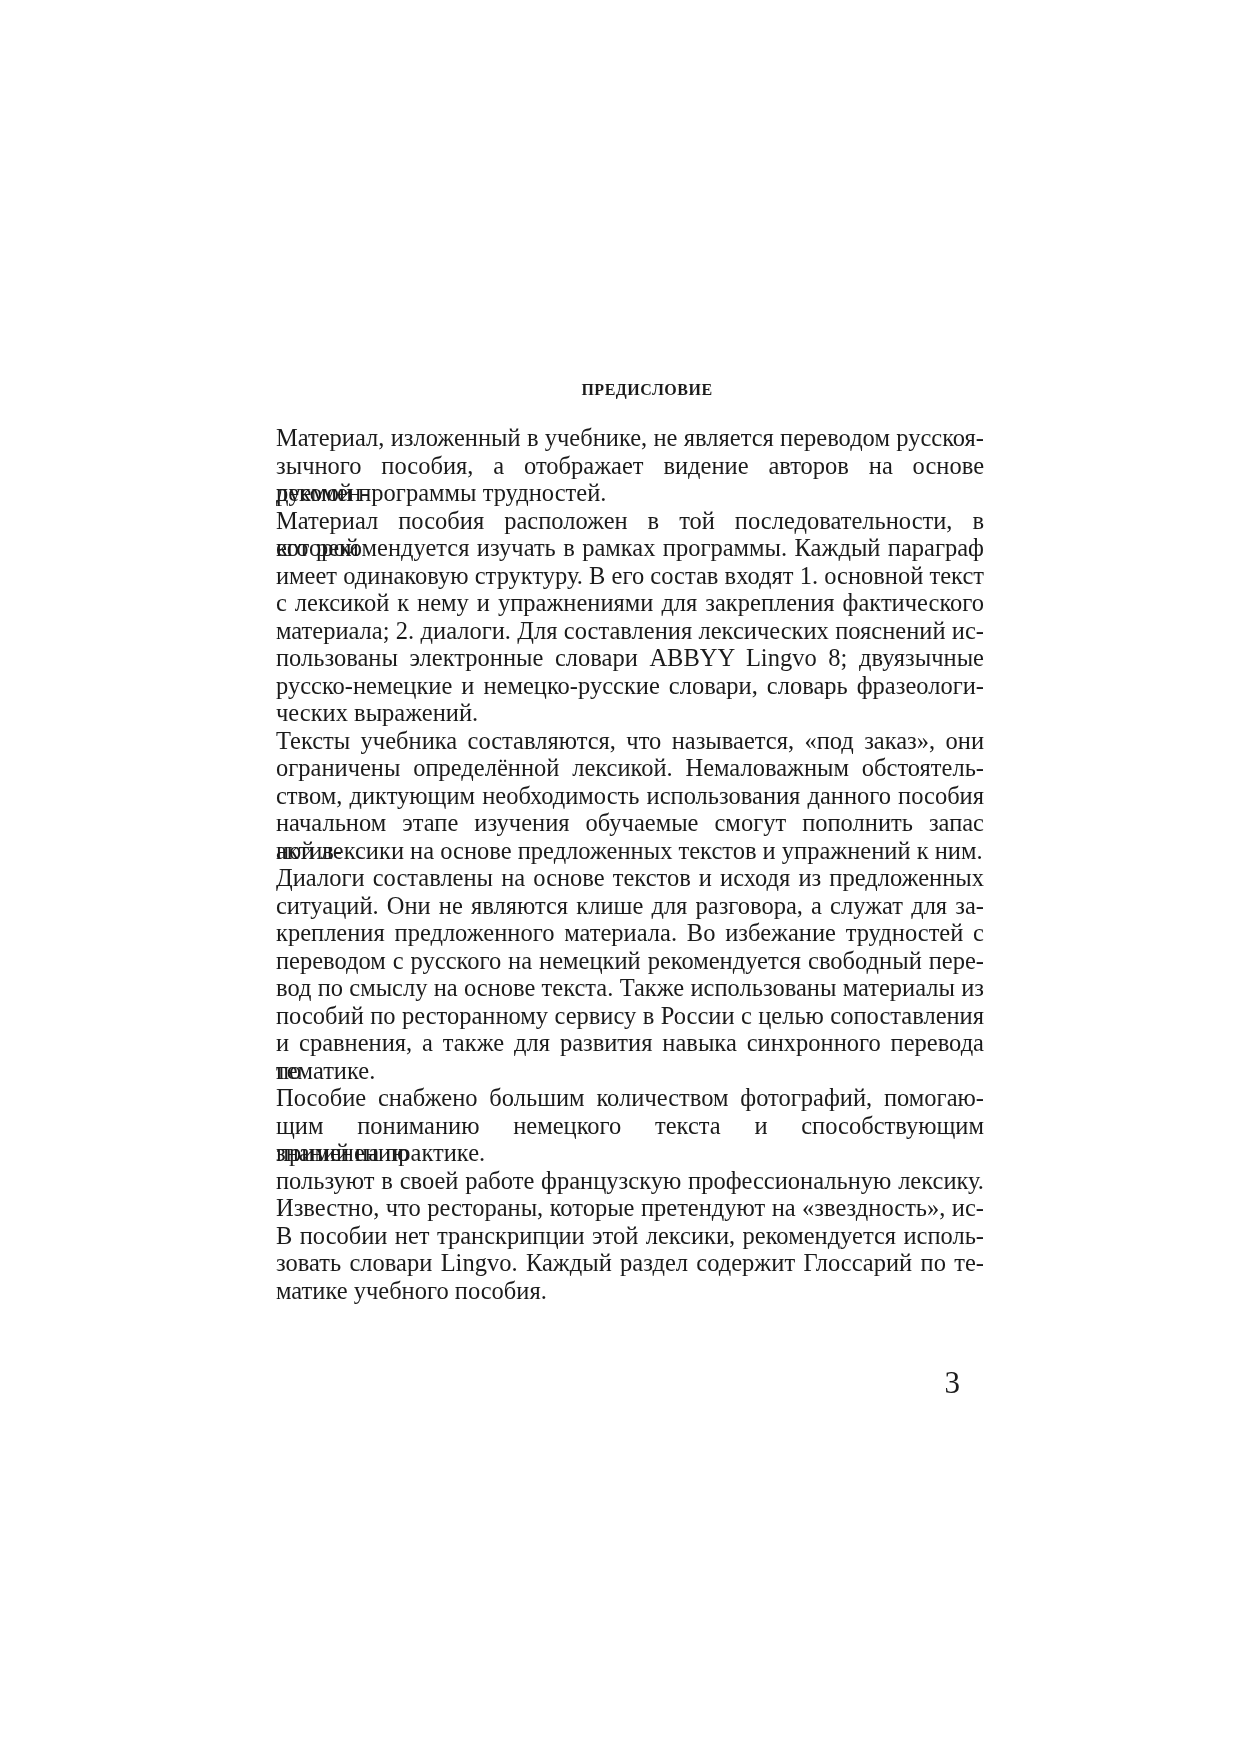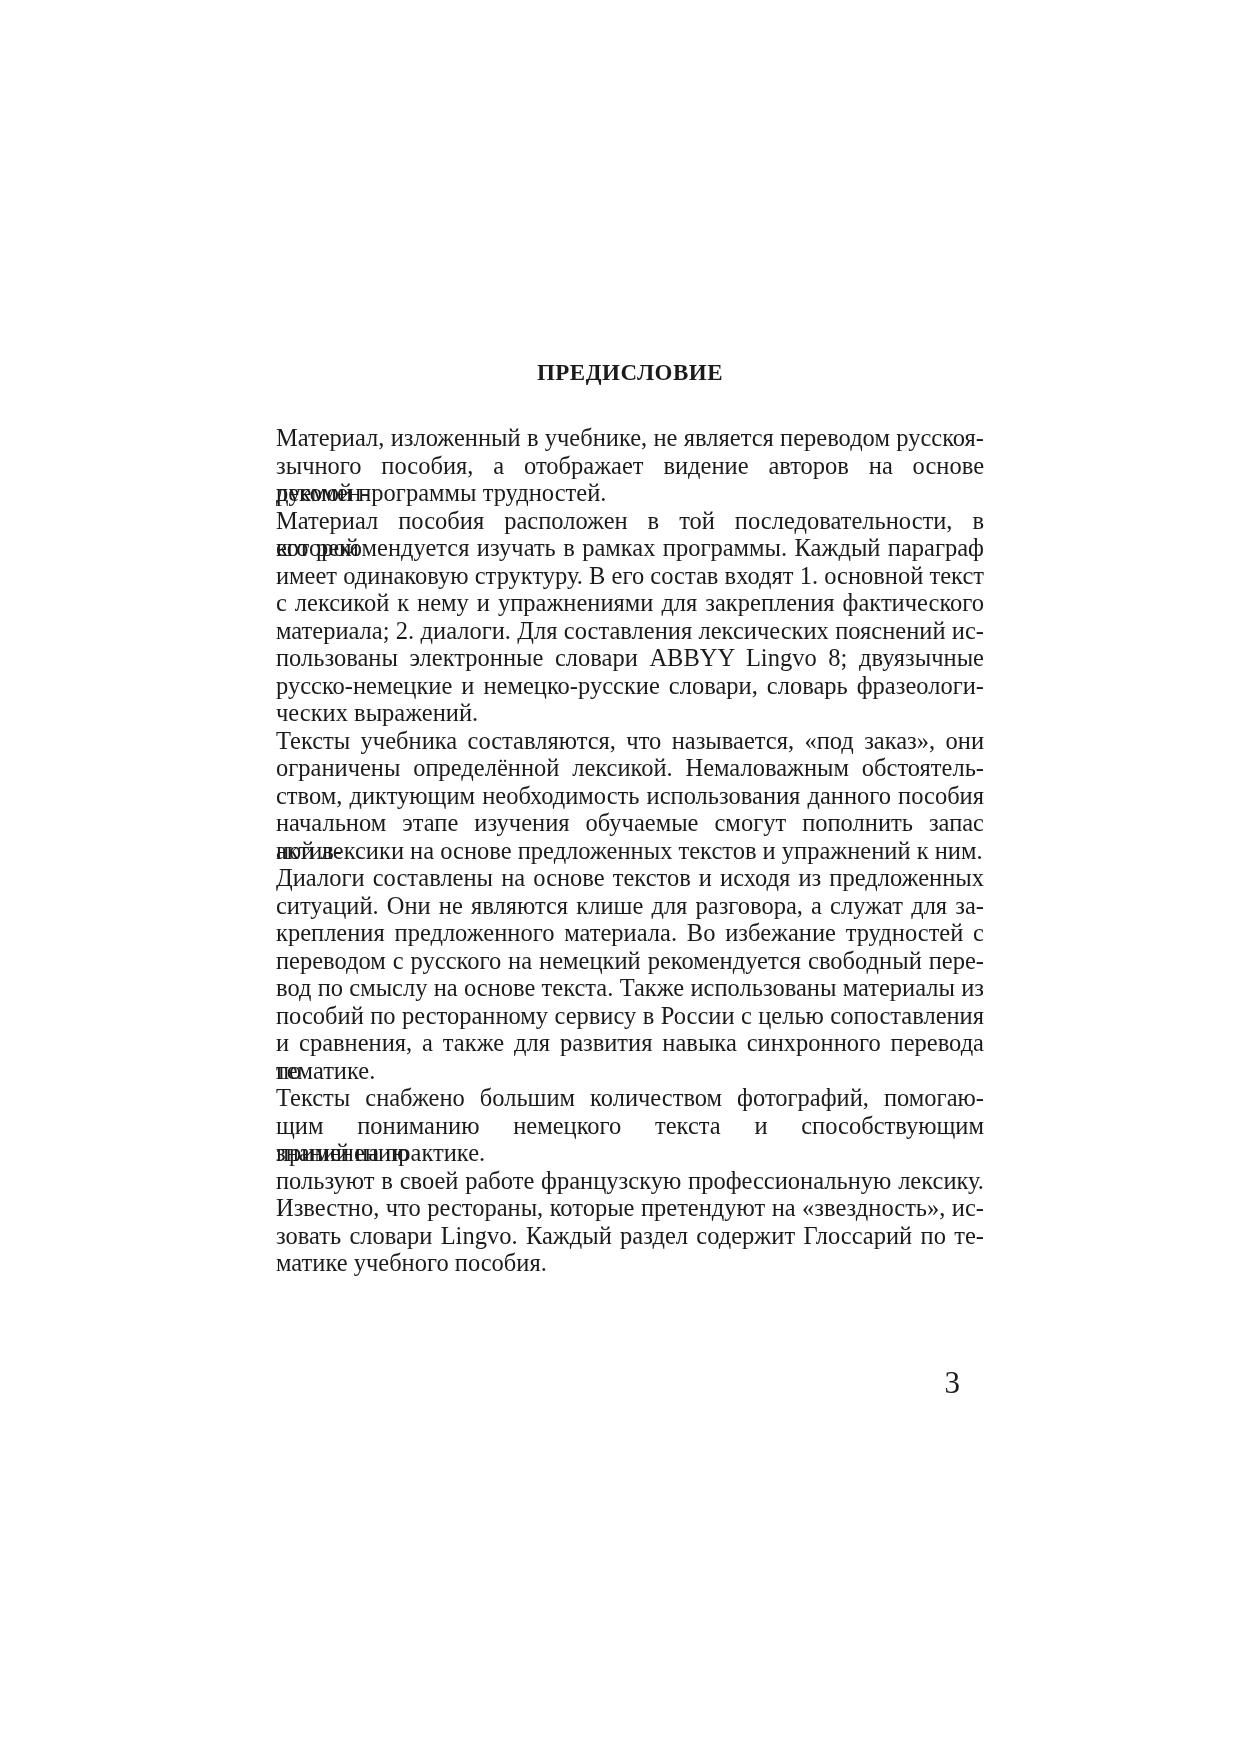--- a/index.html
+++ b/index.html
@@ -14,23 +14,23 @@
     background: #ffffff;
     font-family: "Liberation Serif", "DejaVu Serif", serif;
     color: #1b1b1b;
     overflow: hidden;
   }
   .title {
     position: absolute;
     top: 359px;
     left: 276px;
     width: 708px;
-    margin: 0;
+    margin: 17px;
     text-align: center;
-    font-size: 23px;
+    font-size: 16px;
     line-height: 27px;
     font-weight: 700;
     letter-spacing: 0.5px;
   }
   .body-block {
     position: absolute;
     top: 424px;
     left: 276px;
     width: 708px;
   }
@@ -87,25 +87,26 @@
 
     <div class="line">Диалоги составлены на основе текстов и исходя из предложенных</div>
     <div class="line">ситуаций. Они не являются клише для разговора, а служат для за-</div>
     <div class="line">крепления предложенного материала. Во избежание трудностей с</div>
     <div class="line">переводом с русского на немецкий рекомендуется свободный пере-</div>
     <div class="line">вод по смыслу на основе текста. Также использованы материалы из</div>
     <div class="line">пособий по ресторанному сервису в России с целью сопоставления</div>
     <div class="line">и сравнения, а также для развития навыка синхронного перевода по</div>
     <div class="line para-end">тематике.</div>
 
-    <div class="line">Тексты снабжено большим количеством фотографий, помогаю-</div>
+    <div class="line">Пособие снабжено большим количеством фотографий, помогаю-</div>
     <div class="line">щим пониманию немецкого текста и способствующим применению</div>
     <div class="line para-end">знаний на практике.</div>
 
     <div class="line">пользуют в своей работе французскую профессиональную лексику.</div>
     <div class="line">Известно, что рестораны, которые претендуют на «звездность», ис-</div>
+    <div class="line">В пособии нет транскрипции этой лексики, рекомендуется исполь-</div>
     <div class="line">зовать словари Lingvo. Каждый раздел содержит Глоссарий по те-</div>
     <div class="line para-end">матике учебного пособия.</div>
   </div>
 
   <div class="page-number">3</div>
 
 </div>
 
 </body></html>

